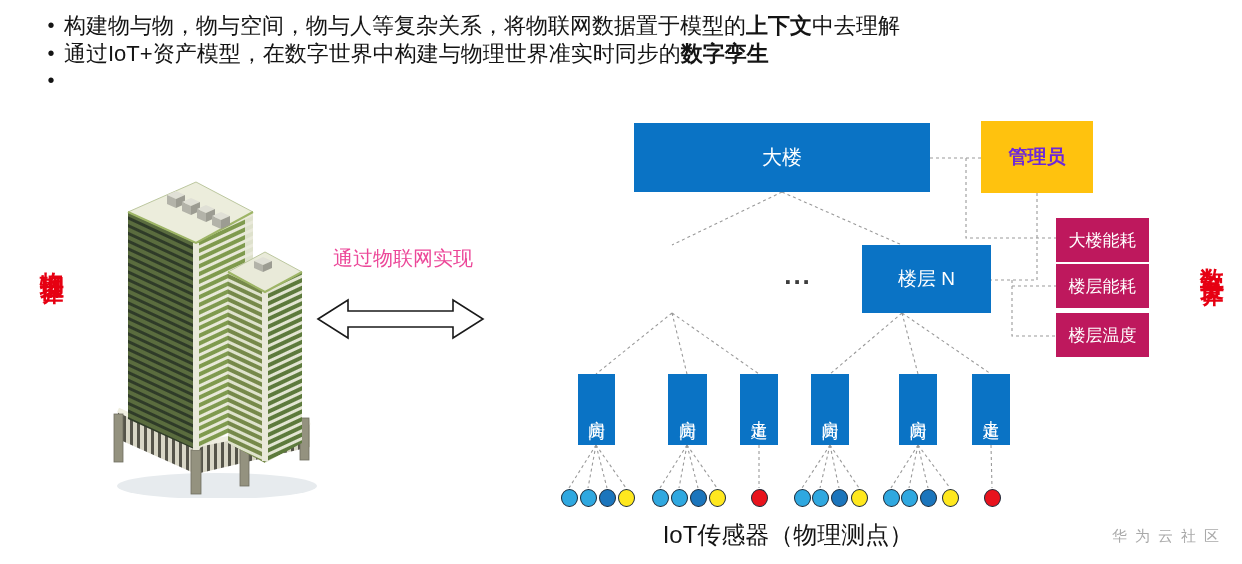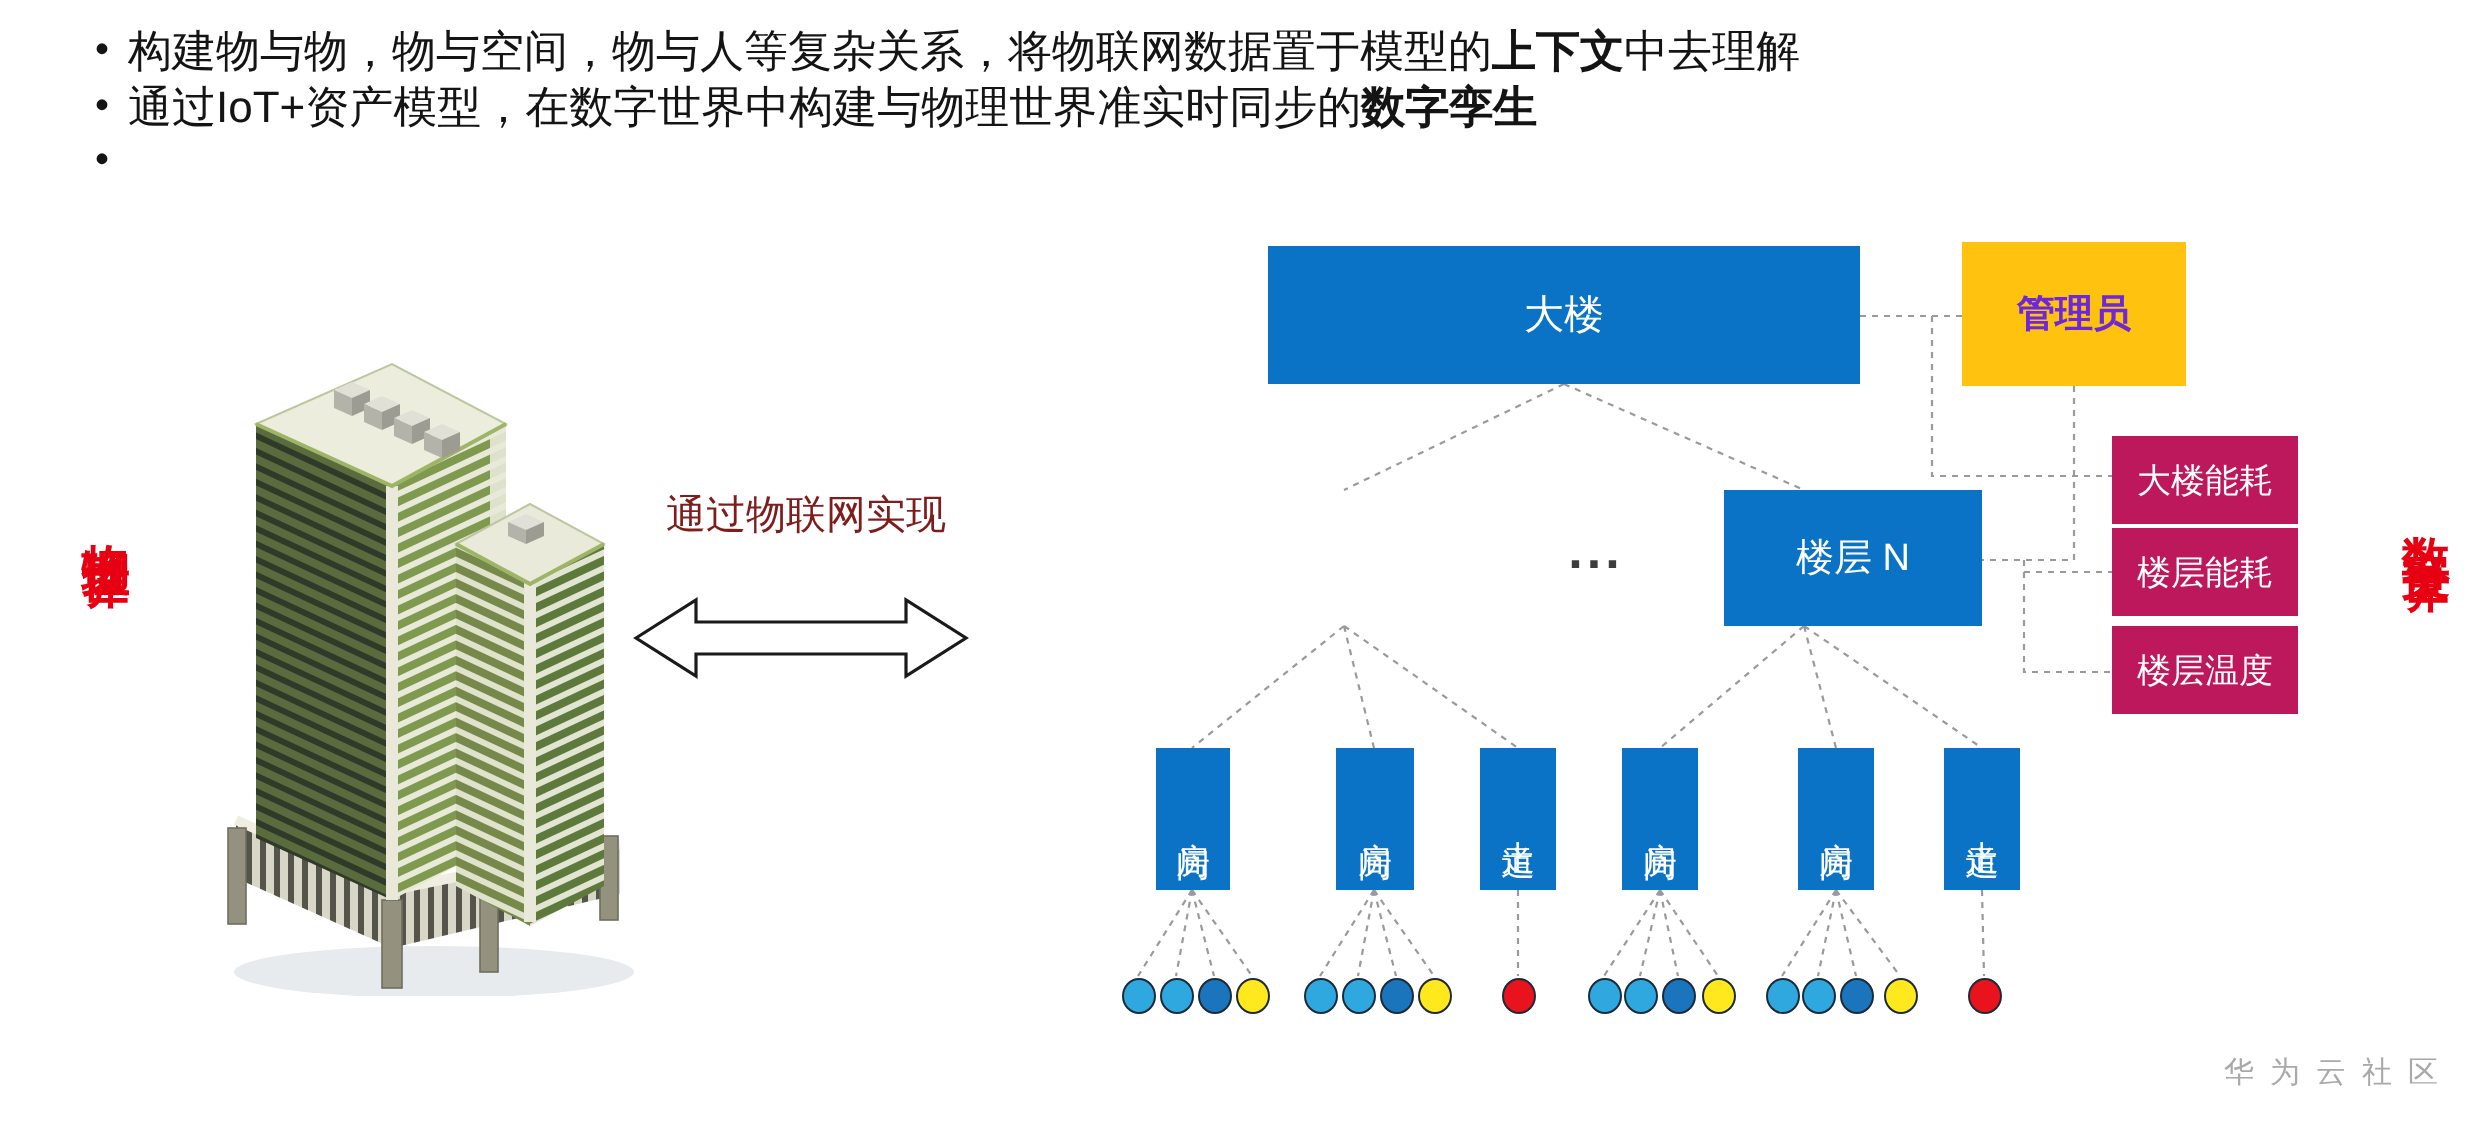--- a/index.html
+++ b/index.html
@@ -11,21 +11,21 @@
   .bullets{position:absolute;left:38px;top:12px;width:980px;}
   .bullet-line{display:flex;align-items:flex-start;line-height:27.5px;font-size:22px;color:#141414;}
   .bullet-dot{width:26px;flex:0 0 26px;text-align:center;font-size:20px;}
   .bold-seg{font-weight:bold;}
   
   .vworld{position:absolute;writing-mode:vertical-rl;color:#e60012;font-weight:600;font-size:24px;}
   .vworld.left{left:36px;top:253px;letter-spacing:3px;}
   .vworld.right{left:1196px;top:249px;letter-spacing:5px;}
   
   .arrow-caption{position:absolute;left:320px;top:245px;width:166px;text-align:center;
-    font-size:20px;line-height:26px;color:#7f1d1d;}
+    font-size:20px;line-height:26px;color:#ec4899;}
   
   .nbox{position:absolute;display:flex;align-items:center;justify-content:center;
     color:#fff;box-sizing:border-box;text-align:center;}
   .blue{background:#0a73c5;}
   .gold{background:#ffc20e;color:#6d28d9;font-weight:600;}
   .orange{background:#be185d;}
   .box-building{left:634px;top:123px;width:296px;height:69px;font-size:20px;}
   .box-admin{left:981px;top:121px;width:112px;height:72px;font-size:19px;}
   .box-floor1{left:607px;top:245px;width:130px;height:68px;font-size:19px;}
   .box-floorN{left:838px;top:245px;width:129px;height:68px;font-size:19px;margin-left:24px;}
@@ -212,16 +212,17 @@
       <div class="dot" style="left: 811.5px; top: 489px; background: rgb(47, 168, 224);"></div>
       <div class="dot" style="left: 830.5px; top: 489px; background: rgb(27, 117, 188);"></div>
       <div class="dot" style="left: 850.5px; top: 489px; background: rgb(255, 232, 30);"></div>
       <div class="dot" style="left: 882.5px; top: 489px; background: rgb(47, 168, 224);"></div>
       <div class="dot" style="left: 900.5px; top: 489px; background: rgb(47, 168, 224);"></div>
       <div class="dot" style="left: 919.5px; top: 489px; background: rgb(27, 117, 188);"></div>
       <div class="dot" style="left: 941.5px; top: 489px; background: rgb(255, 232, 30);"></div>
       <div class="dot" style="left: 983.5px; top: 489px; background: rgb(232, 19, 29);"></div>
     </div>
 
+  <div class="sensor-caption">IoT传感器（物理测点）</div>
 
   <div class="watermark">华为云社区</div>
 
 </div>
 
 </body></html>

